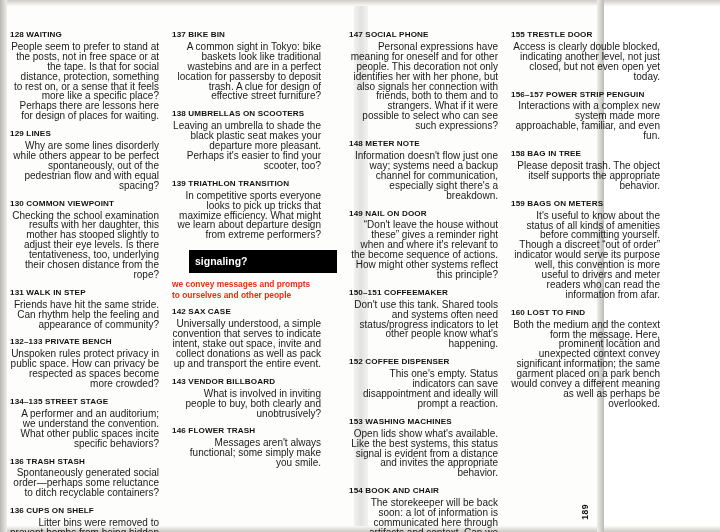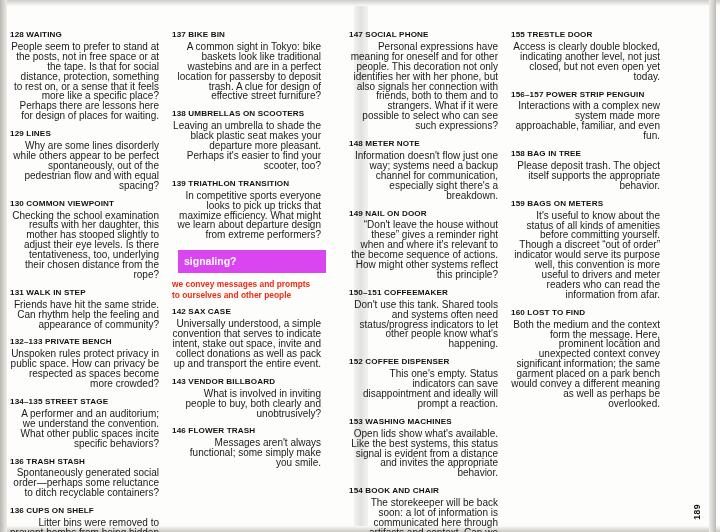--- a/index.html
+++ b/index.html
@@ -8,21 +8,21 @@
     background: #ffffff;
   }
   body {
     width: 720px;
     height: 532px;
     overflow: hidden;
     font-family: "Liberation Sans", sans-serif;
   }
   .page {
     position: relative;
-    width: 716px;
+    width: 604px;
     height: 532px;
     background: #fdfdfb;
     box-sizing: border-box;
   }
   
   .edge-left {
     position: absolute;
     left: 0; top: 0;
     width: 7px; height: 532px;
     background: linear-gradient(to right, #b9b7b2, #efeeeb);
@@ -86,22 +86,22 @@
   .entry-body {
     font-size: 10px;
     line-height: 9.9px;
     color: #1a1a1a;
     text-align: right;
     hyphens: auto;
   }
 
   
   .section-marker {
-    background: #d946ef;
-    margin: 10px 0 6px 6px;
+    background: #000000;
+    margin: 10px 0 6px 17px;
     padding: 5px 6px 6px 6px;
     box-sizing: border-box;
     width: 148px;
   }
   .section-marker-title {
     color: #ffffff;
     font-size: 10.5px;
     font-weight: bold;
     line-height: 12px;
   }

